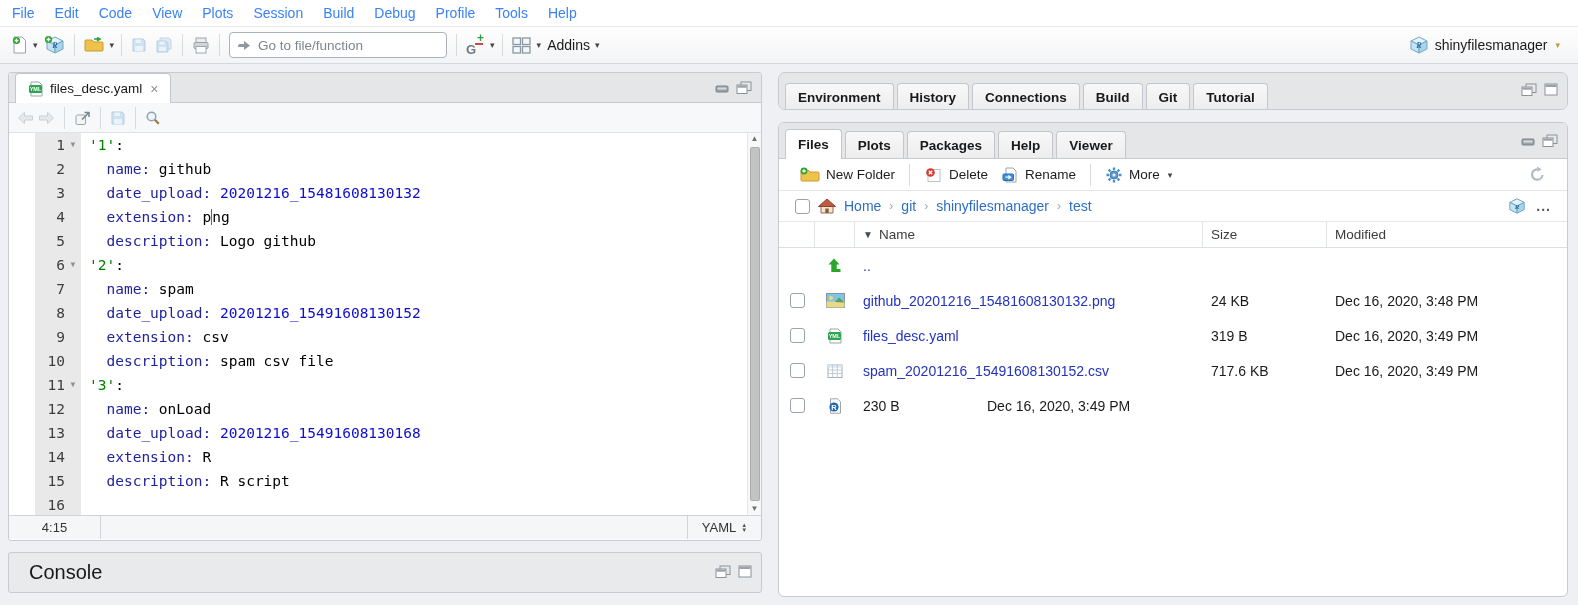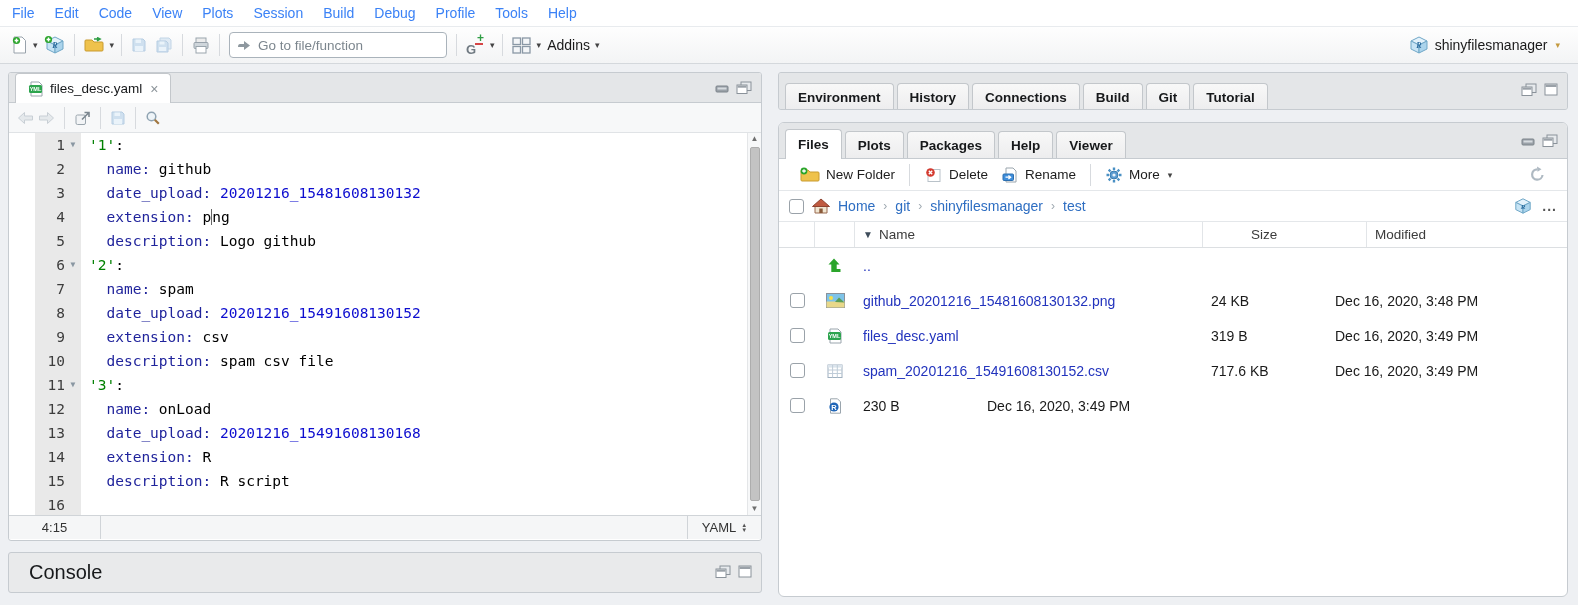--- a/index.html
+++ b/index.html
@@ -21,21 +21,21 @@
   .git-glyph { position:relative; width:18px; height:22px; }
   .git-glyph .g { position:absolute; left:0; bottom:-1px; font-weight:bold; font-size:13px; color:#707a82; }
   .git-glyph .plus { position:absolute; right:0; top:-3px; color:#2f9e44; font-weight:bold; font-size:12px; }
   .git-glyph .minus { position:absolute; right:1px; top:9px; width:8px; height:2px; background:#d64545; }
 
   
   .workspace { position:relative; width:1578px; height:540px; background:#eef0f3; }
   .pane { position:absolute; background:#fff; border:1px solid #c6cbd0; border-radius:3px; overflow:hidden; }
   #source-pane { left:8px; top:8px; width:754px; height:469px; }
   #console-pane { left:8px; top:488px; width:754px; height:41px; background:#e9eaeb; }
-  #env-pane { left:778px; top:8px; width:790px; height:38px; background:#e4e6e8; }
+  #env-pane { left:778px; top:8px; width:790px; height:38px; background:#e4e6e8;border-radius:7px; }
   #files-pane { left:778px; top:58px; width:790px; height:475px;border-radius:6px; }
 
   
   .tabstrip { background:#e4e6e8; display:flex; align-items:flex-end; padding:4px 6px 0 6px; position:relative; border-bottom:1px solid #c6cbd0; }
   .tabstrip.noline { border-bottom:none; }
   .tab { display:flex; align-items:center; gap:6px; padding:0 12px; height:27px; font-weight:bold; font-size:13.5px; color:#17191b; background:linear-gradient(#f8f8f8,#ededee); border:1px solid #c3c7cb; border-bottom:none; border-radius:4px 4px 0 0; margin-right:3px; white-space:nowrap; }
   .tab.active { background:#fff; height:30px; position:relative; z-index:2; margin-bottom:-1px; }
   .win-icons { position:absolute; right:9px; top:8px; display:flex; gap:7px; align-items:center; }
   .editor-tabstrip { height:30px; }
   .editor-tab { height:29px; font-weight:normal; font-size:13.5px; background:#fff; margin-bottom:-1px; }
@@ -64,32 +64,32 @@
   .updown { display:flex; flex-direction:column; font-size:6px; color:#555; line-height:5px; }
 
   
   .console-head { height:100%; display:flex; align-items:center; padding:0 12px 0 20px; position:relative; }
   .console-title { font-size:20px; color:#17191b; }
 
   
   .files-toolbar { height:32px; background:#fff; border-bottom:1px solid #e4e7ea; display:flex; align-items:center; padding:0 16px; gap:4px; }
   .fbtn { display:flex; align-items:center; gap:6px; padding:0 5px; height:26px; font-size:13.5px; color:#1d1d1d; white-space:nowrap; }
   .refresh { margin-left:auto; }
-  .crumb-row { height:31px; background:#fff; border-bottom:1px solid #e4e7ea; display:flex; align-items:center; padding:0 10px; gap:8px; }
+  .crumb-row { height:31px; background:#fff; border-bottom:1px solid #e4e7ea; display:flex; align-items:center; padding:0 16px; gap:8px; }
   .crumb-link { color:#2e6ec2; }
   .crumb-sep { color:#9fa9b1; font-size:12px; }
   .crumb-right { margin-left:auto; display:flex; align-items:center; gap:10px; }
   .dots-btn { color:#555; letter-spacing:1px; font-weight:bold; }
   .checkbox { width:15px; height:15px; border:1px solid #9aa2a9; border-radius:3px; background:#fff; flex:none; }
 
   .ftable-head { height:26px; display:flex; align-items:center; border-bottom:1px solid #dcdfe2; font-size:13.5px; color:#3c3c3c; }
   .hc { height:100%; display:flex; align-items:center; border-right:1px solid #e2e5e8; padding-left:8px; }
   .hc.c1 { width:36px; } .hc.c2 { width:40px; }
   .hc.cname { width:348px; gap:6px; }
-  .hc.csize { width:124px;margin-left:40px; }
+  .hc.csize { width:124px; }
   .hc.cmod { flex:1; border-right:none; }
   .sort-tri { font-size:10px; color:#3e4c5a; }
   .frow { height:35px; display:flex; align-items:center; font-size:14px; }
   .fc { padding-left:8px; display:flex; align-items:center; }
   .fc.c1 { width:36px; justify-content:center; padding-left:0; }
   .fc.c2 { width:40px; justify-content:center; padding-left:0; }
   .fc.cname { width:348px; }
   .fc.csize { width:124px; }
   .fc.cmod { flex:1; }
   .flink { color:#2233bd; }

